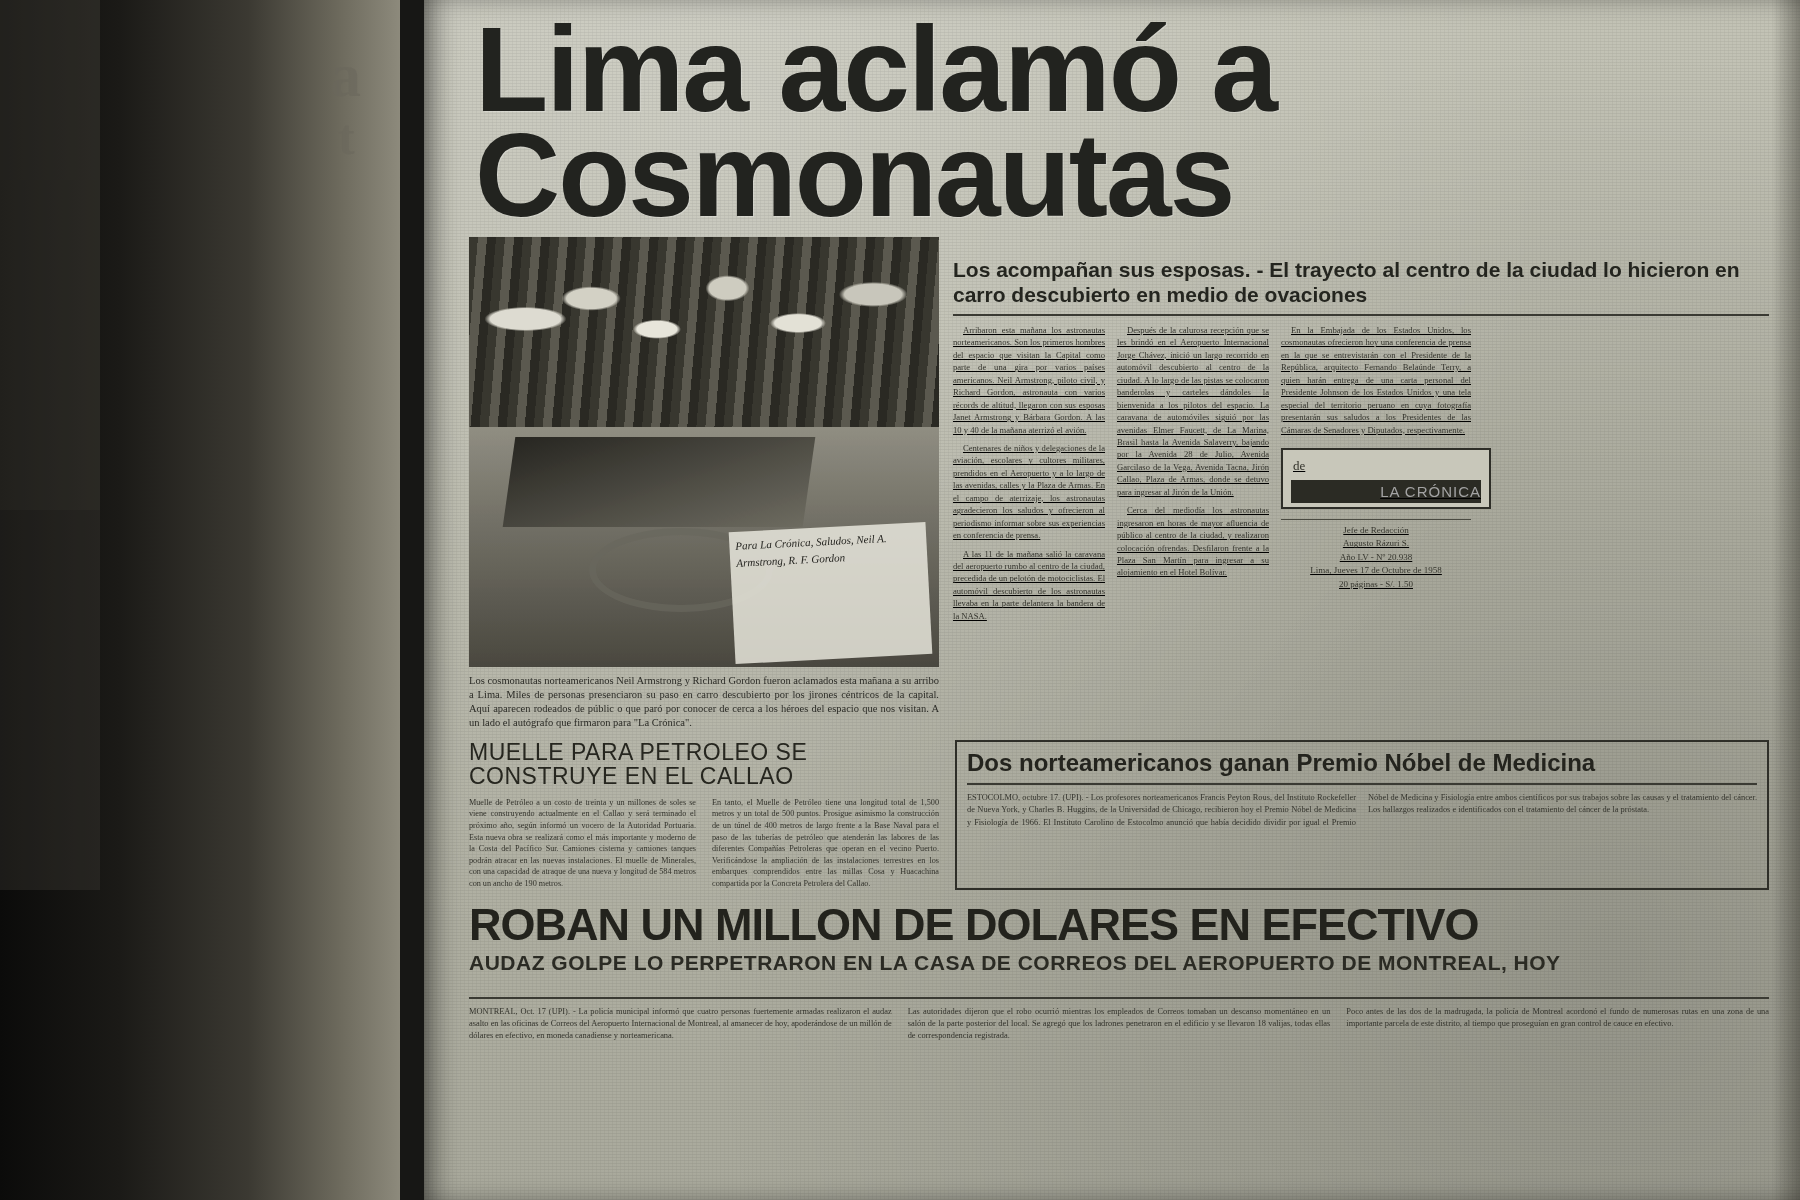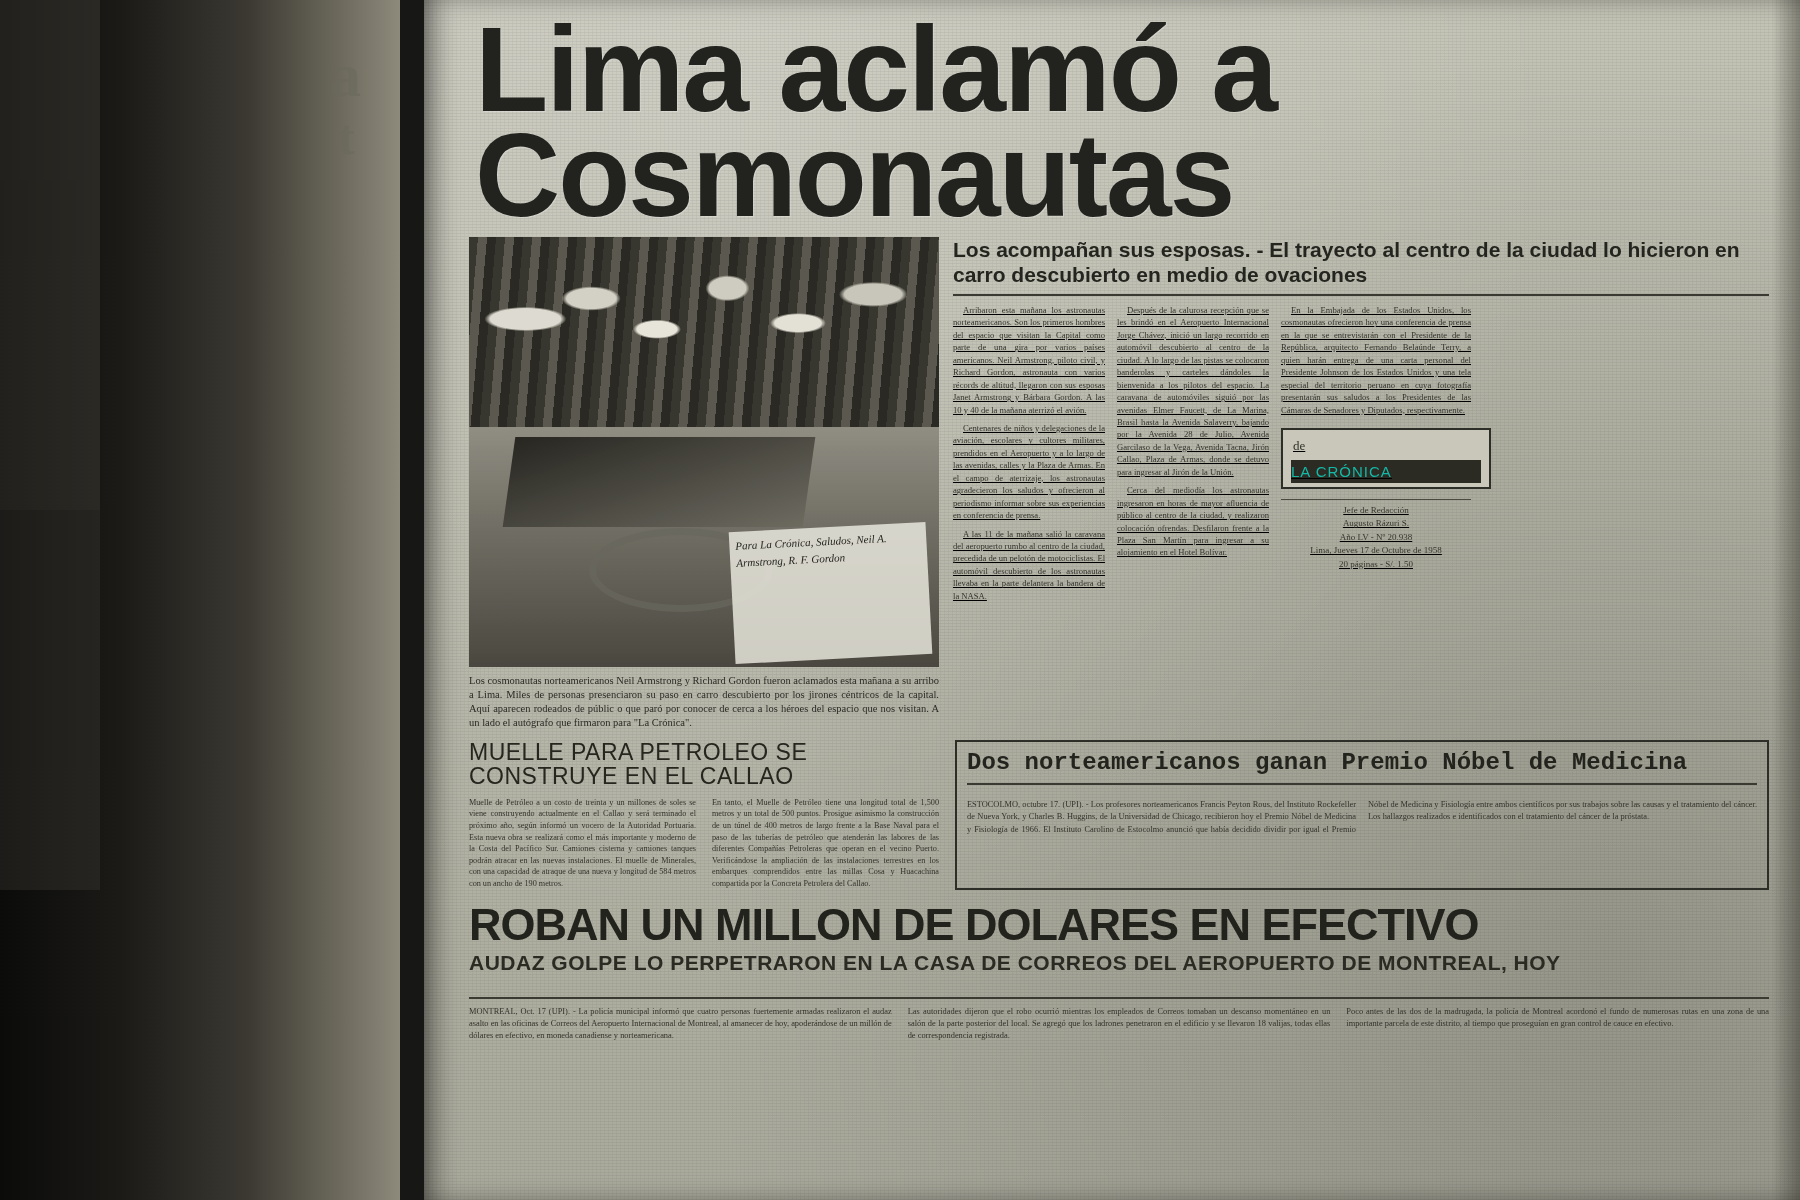--- a/index.html
+++ b/index.html
@@ -58,50 +58,50 @@
   .photo .windshield{position:absolute;left:40px;top:200px;width:300px;height:90px;
     background:linear-gradient(160deg,#2b2a25,#6e6c62);transform:skewX(-8deg);}
   .photo .hoodLogo{position:absolute;left:120px;bottom:55px;width:170px;height:70px;
     border:7px solid #6a6860;border-radius:50%;opacity:.7;}
   .photo .sig{position:absolute;right:10px;bottom:8px;width:185px;height:120px;
     background:rgba(232,230,221,.82);transform:rotate(-3deg);
     font-family:"Liberation Serif",serif;font-size:11px;color:#2a2a26;padding:6px;
     font-style:italic;line-height:1.5;}
   .caption{font-size:10.5px;line-height:1.35;color:#2b2b26;margin-top:7px;text-align:justify;}
 
-  .textCol{flex:1;}
+  .textCol{flex:1;margin-top:20px;}
   .kicker{font-family:"Liberation Sans",sans-serif;font-weight:bold;font-size:21px;
     line-height:1.22;color:#24251f;border-bottom:2px solid #3a3a33;padding-bottom:6px;margin-bottom:8px;}
   .cols3{display:flex;gap:12px;text-decoration:underline;}
   .col{font-size:8.6px;line-height:1.45;text-align:justify;color:#33332c;column-gap:10px;}
   .col p{margin:0 0 6px 0;text-indent:10px;}
   .c1{width:152px;}
   .c2{width:152px;}
   .c3{width:190px;}
 
   
   .logoBox{width:190px;margin-top:12px;border:2px solid #2e2e28;background:#c8c7ba;padding:6px 8px 4px;}
   .logoBig{font-family:"Liberation Sans",sans-serif;font-weight:bold;font-size:86px;line-height:.8;color:#26261f;letter-spacing:-4px;}
   .logoBig sup{font-size:30px;vertical-align:super;letter-spacing:0;}
   .logoDe{font-size:13px;color:#33332b;margin:2px 0 6px 2px;}
-  .logoBar{background:#2b2b24;color:#14b8a6;text-align:left;font-family:"Liberation Sans",sans-serif;
+  .logoBar{background:#2b2b24;color:#a3a3a3;text-align:right;font-family:"Liberation Sans",sans-serif;
     font-size:15px;letter-spacing:1px;padding:3px 0;}
   .masthead{width:190px;margin-top:10px;border-top:1px solid #4a4a41;font-size:9px;line-height:1.5;
     text-align:center;color:#36362e;padding-top:4px;}
 
   
   .midRow{display:flex;gap:16px;margin-top:10px;}
   .muelle{width:470px;}
   .muelleHead{font-family:"Liberation Sans",sans-serif;font-size:23px;line-height:1.05;color:#26261f;
     letter-spacing:.5px;margin-bottom:8px;}
   .muelleCols{display:flex;gap:16px;font-size:8.2px;line-height:1.42;text-align:justify;color:#33332c;}
   .muelleCols div{width:50%;}
   .nobel{flex:1;border:2px solid #2e2e28;padding:8px 10px;}
-  .nobelHead{font-family:Liberation Mono, monospace;font-weight:bold;font-size:24px;line-height:1.12;
-    color:#24241e;border-bottom:2px solid #3a3a33;padding-bottom:6px;margin-bottom:14px;}
+  .nobelHead{font-family:Liberation Sans, sans-serif;font-weight:bold;font-size:24px;line-height:1.12;
+    color:#24241e;border-bottom:2px solid #3a3a33;padding-bottom:6px;margin-bottom:7px;}
   .nobelBody{font-size:8.4px;line-height:1.45;text-align:justify;color:#33332c;column-count:2;column-gap:12px;}
 
   
   .roban{margin-top:12px;}
   .robanHead{font-family:"Liberation Sans",sans-serif;font-weight:bold;font-size:45px;color:#23231d;
     letter-spacing:-1px;line-height:1;}
   .robanSub{font-family:"Liberation Sans",sans-serif;font-weight:bold;font-size:21px;color:#2b2b24;
     letter-spacing:.5px;margin-top:4px;border-bottom:2px solid #3a3a33;padding-bottom:22px;}
   .robanCols{display:flex;gap:16px;margin-top:7px;font-size:8.4px;line-height:1.45;
     text-align:justify;color:#33332c;}

